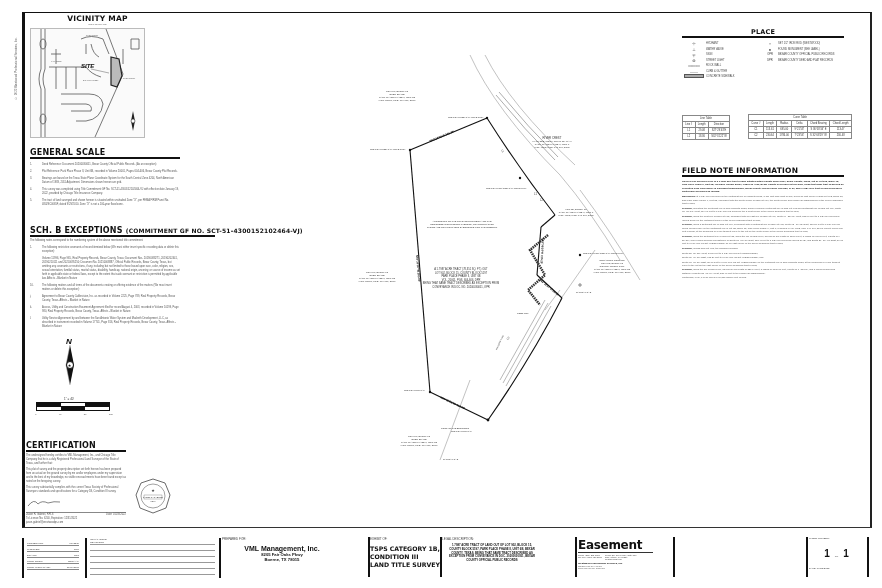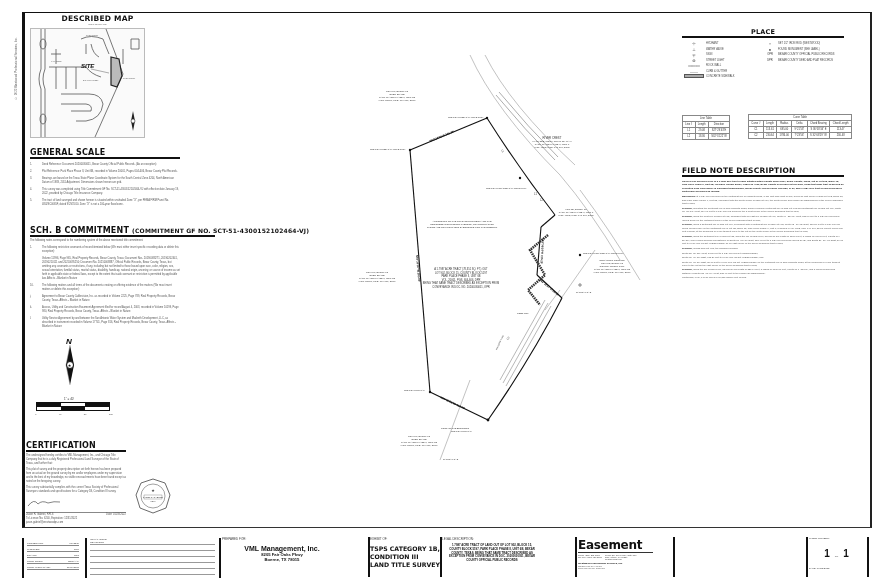--- a/index.html
+++ b/index.html
@@ -30,21 +30,21 @@
   svg text { font-family: "Liberation Sans", sans-serif; }
 </style>
 </head>
 <body>
 
 <div class="copyright">© 2022 Westwood Professional Services, Inc.</div>
 
 <div class="sheet-border"></div>
 
 <div class="abs" style="left:30px; top:14px; width:115px;">
-  <div class="sec-title" style="text-align:center; font-size:7.5px; margin-left:20px;">DESCRIBED MAP</div>
+  <div class="sec-title" style="text-align:center; font-size:7.5px; margin-left:20px;">VICINITY MAP</div>
   <div style="text-align:center; font-size:2.4px; color:#666; margin-left:20px;">(NOT TO SCALE)</div>
 </div>
 <div class="vm-box">
   <svg width="113" height="108" viewBox="0 0 113 108">
     <g stroke="#555" stroke-width="0.8" fill="none">
       <path d="M10 0 L10 40 Q6 50 10 60 L10 108"></path>
       <path d="M14 0 L14 40 Q10 50 14 60 L14 108"></path>
       <ellipse cx="12" cy="15" rx="3" ry="5"></ellipse>
       <ellipse cx="12" cy="90" rx="3" ry="5"></ellipse>
       <path d="M75 0 L92 45 L64 108"></path>
@@ -89,21 +89,21 @@
         <span>This survey was completed using Title Commitment GF No. SCT-51-4300152102464-VJ with effective date January 19, 2022, provided by Chicago Title Insurance Company.</span>
       </div>
     <div class="note-item">
         <span class="n">5.</span>
         <span>The tract of land surveyed and shown hereon is situated within unshaded Zone "X", per FEMA FIRM Panel No. 48029C0065F, dated 9/29/2010. Zone "X" is not a 100-year flood zone.</span>
       </div>
   </div>
 </div>
 
 <div class="abs" style="left:30px; top:226px; width:185px;">
-  <div class="sec-title" style="white-space:nowrap;"><span>SCH. B COMMITMENT</span> <small>(COMMITMENT GF NO. SCT-51-4300152102464-VJ)</small></div>
+  <div class="sec-title" style="white-space:nowrap;"><span>SCH. B EXCEPTIONS</span> <small>(COMMITMENT GF NO. SCT-51-4300152102464-VJ)</small></div>
   <div class="rule" style="margin-bottom:2px;"></div>
   <div class="tiny" style="margin-bottom:3px;">The following notes correspond to the numbering system of the above mentioned title commitment.</div>
   <div class="tiny" style="width:150px;">
     <div class="note-item">
         <span class="n">1.</span>
         <span>The following restrictive covenants of record itemized below (We must either insert specific recording data or delete this exception):</span>
       </div>
     <div class="note-item">
         <span class="n"></span>
         <span>Volume 11996, Page 965, Real Property Records, Bexar County, Texas; Document Nos. 20190088271, 20190202441, 20190210111 and 20210095250; Document No. 20210008887, Official Public Records, Bexar County, Texas, but omitting any covenants or restrictions, if any, including but not limited to those based upon race, color, religion, sex, sexual orientation, familial status, marital status, disability, handicap, national origin, ancestry, or source of income as set forth in applicable state or federal laws, except to the extent that said covenant or restriction is permitted by applicable law. Affects - Blanket in Nature</span>
@@ -283,21 +283,21 @@
         <td>230.64</td>
         <td>1786.00</td>
     <td>7°23'56"</td>
         <td>S 32°08'19" W</td>
         <td>230.48</td>
   </tr>
 </tbody>
   </table>
 
 <div class="abs" style="left:682px; top:166px; width:162px;">
-  <div class="sec-title" style="font-size:7.5px;">FIELD NOTE DESCRIPTION</div>
+  <div class="sec-title" style="font-size:7.5px;">FIELD NOTE INFORMATION</div>
   <div class="rule" style="margin-bottom:3px;"></div>
   <div class="tiny" style="font-size:2.4px; line-height:3.4px;">
     <p style="margin-bottom:1.5px;"><b>FIELD NOTE DESCRIPTION of a 1.7987 acre tract of land situated within County Block 5197, Bexar County, Texas, out of Lot 902, Block 15, Park Place Phase II, Unit 6B, recorded Volume 20001, Pages 604-606, Bexar County Deed and Plat Records, being that same tract described as exception from conveyance in Document 20200030051, Bexar County Official Public Records, in all, said 1.7987 acre tract of land being more particularly described as follows:</b></p>
     <p style="margin-bottom:1.5px;"><b>BEGINNING</b><span> at a 1/2" iron rod found on the northwest line of Macbeth Road, a 110-foot wide right-of-way, being an east corner of said Lot 902, Block 15, said Park Place Phase II, Unit 6B, coincident with the south corner of said Lot 906, the south corner and POINT OF BEGINNING of the herein described tract of land;</span></p>
     <p style="margin-bottom:1.5px;"><b>THENCE,</b><span> departing the southeast line of said Macbeth Road, along a common northeast line of said Lot 902 and southwest line of said Lot 906, North 63° 31' 51" West, 119.98 feet to a 1/2" iron rod found for the a west corner of the herein described tract of land;</span></p>
     <p style="margin-bottom:1.5px;"><b>THENCE,</b><span> along the west line of said Lot 902, coincident with an east line of said Lot 906, North 04° 33' 00" West, 283.96 feet to a 1/2" iron rod found (RPLS 5430) for the northwest corner of the herein described tract of land;</span></p>
     <p style="margin-bottom:1.5px;"><b>THENCE,</b><span> along a southeast line of said Lot 906, coincident with a northwest line of said Lot 902, North 63° 19' 05" East, 136.39 feet to a 1/2" iron rod found (RPLS 5430) on the southwest line of Lot 8B, Block 15, Park Place Phase II, Unit 1, recorded in Vol. 9562, Pgs. 147-148, Bexar County Deed and Plat records, at the beginning of a non-tangent curve to the left for the north corner of the herein described tract of land;</span></p>
     <p style="margin-bottom:1.5px;"><b>THENCE,</b><span> along the southwest line of said Lot 8B, along the arc of said curve, having an arc length of 113.61 feet, a radius of 695.00 feet, a delta of 9° 21' 58", and a chord bearing and distance of South 36° 58' 34" East, 113.47 feet to a 1/2" iron rod found (RPLS 5942), and South 27° 29' 43" East, 29.08 feet to a 1/2" iron rod set (WESTWOOD) for an east corner of the herein described tract of land;</span></p>
     <p style="margin-bottom:1.5px;"><b>THENCE,</b><span> across said Lot 902, the following courses:</span></p>
     <p style="margin-bottom:1px;"><span>South 52° 29' 22" West, 18.56 feet to a 1/2" iron rod set (WESTWOOD);</span></p>

